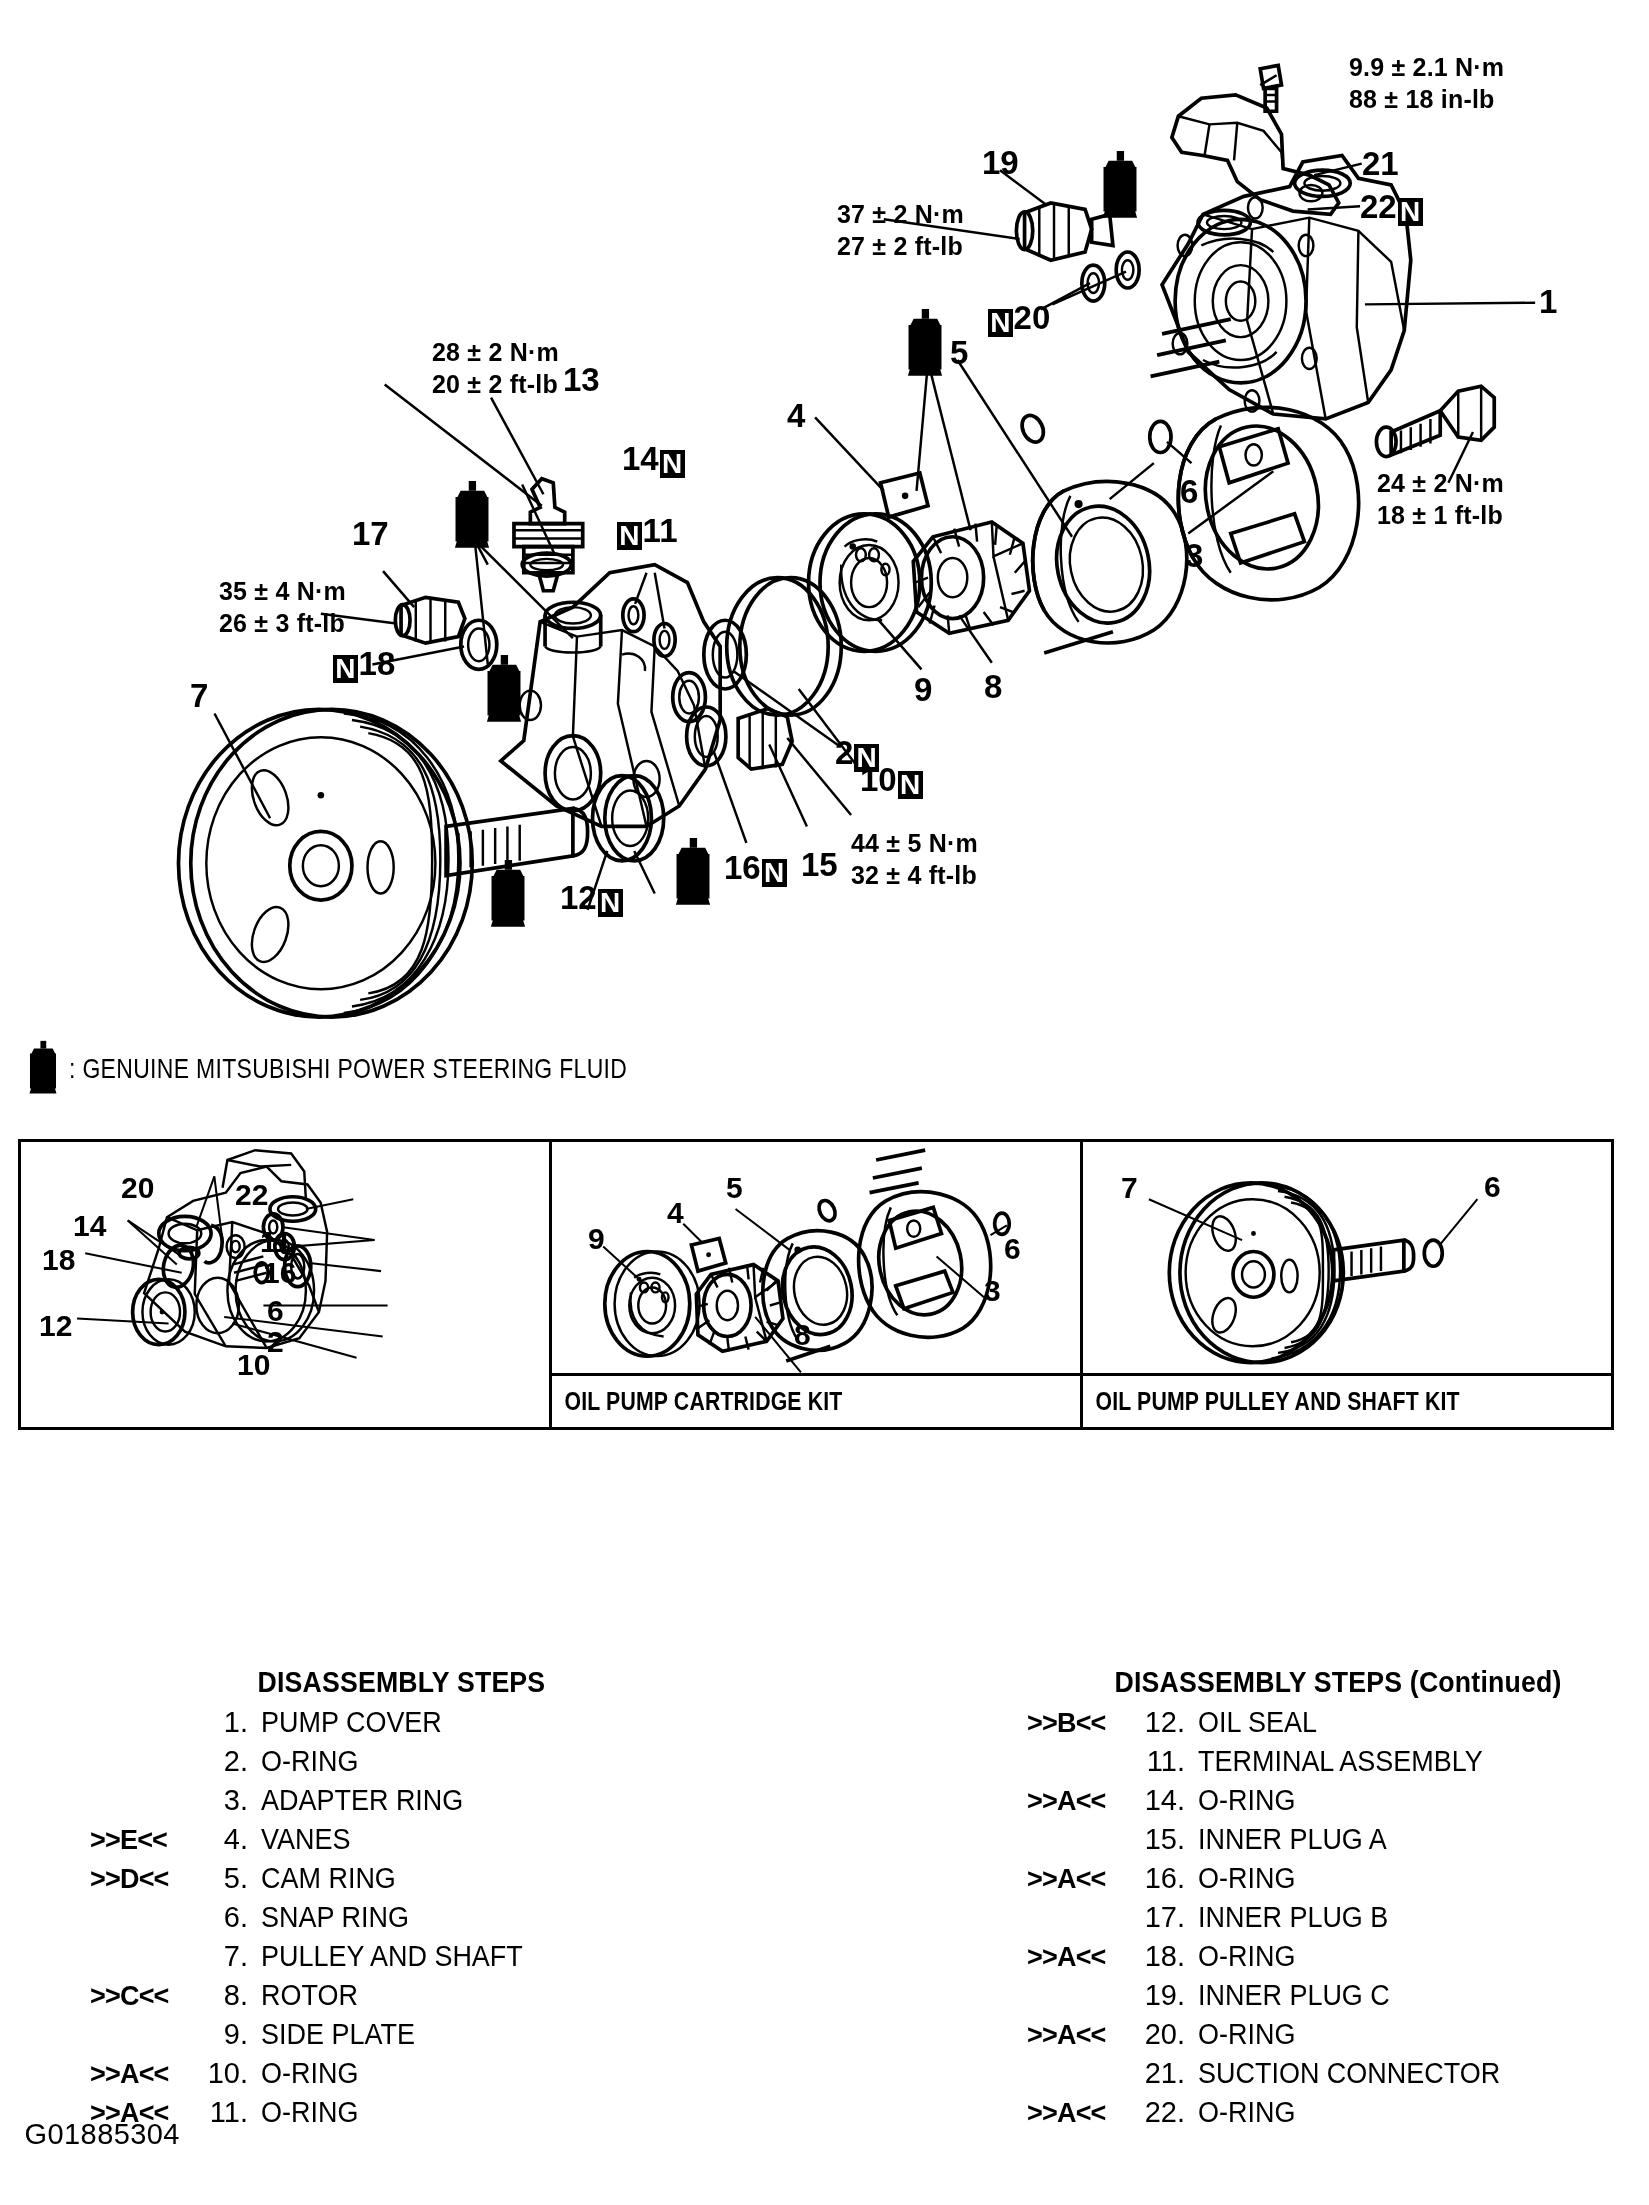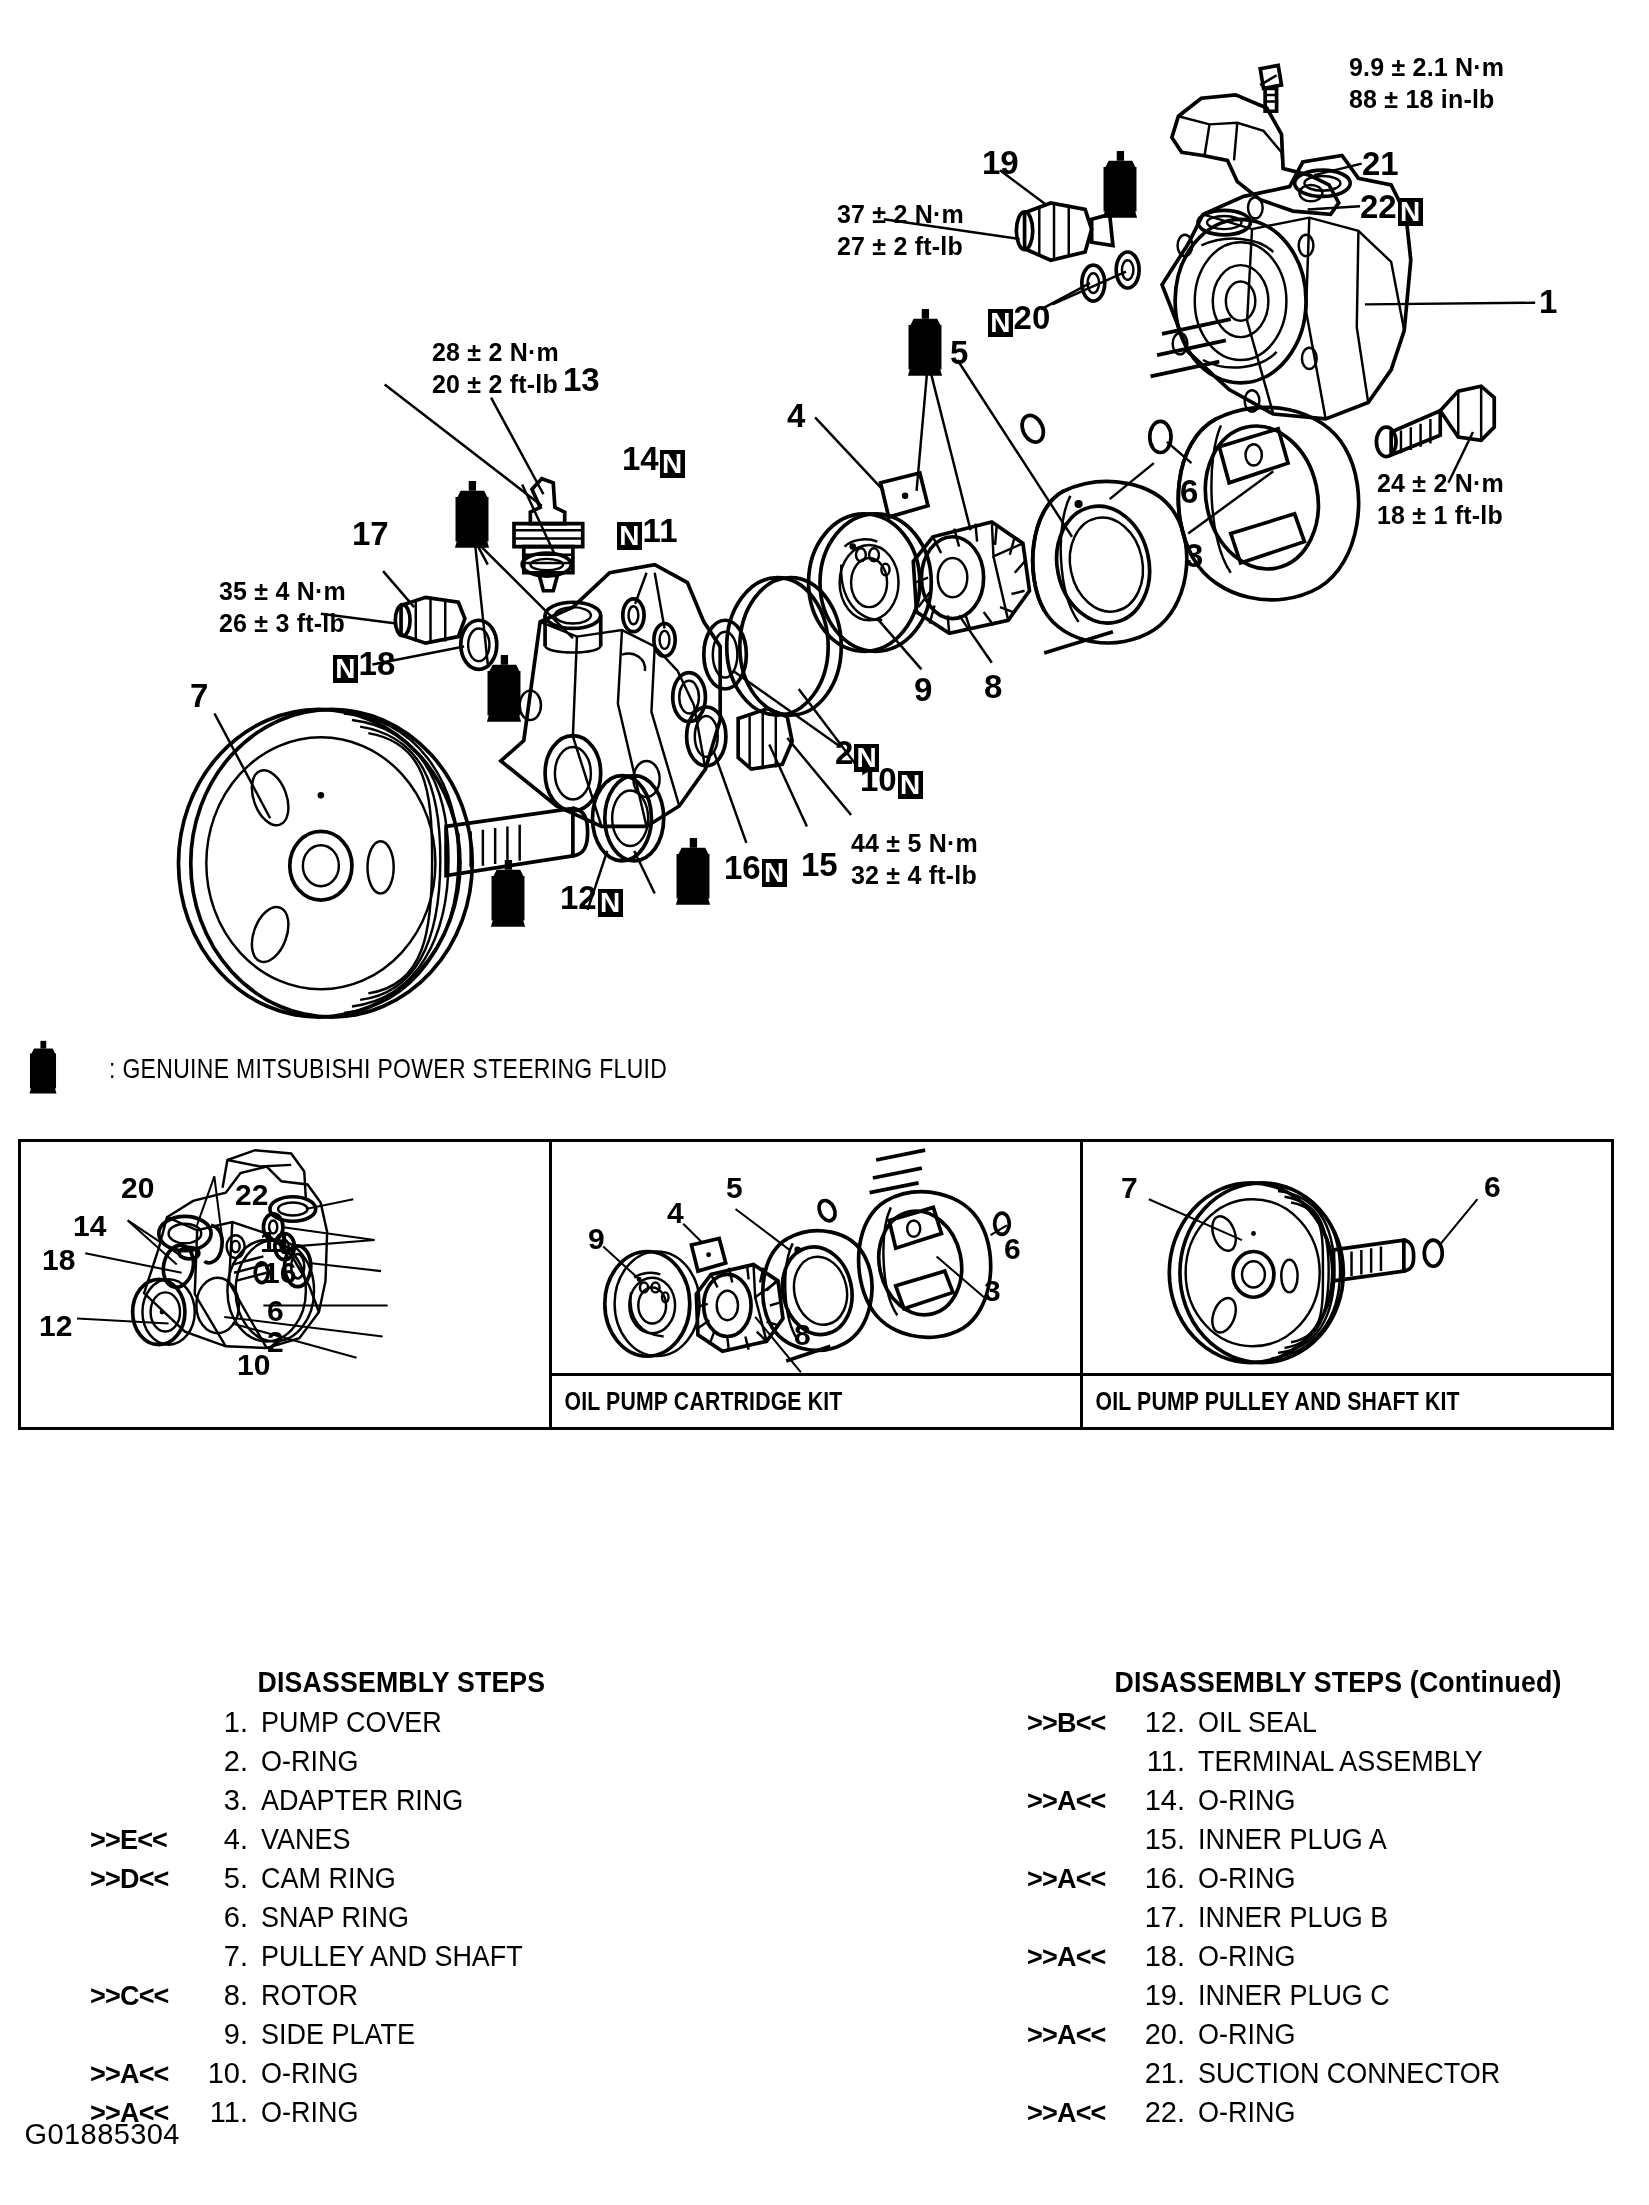--- a/index.html
+++ b/index.html
@@ -20,21 +20,21 @@
   
   .nbox{display:inline-block;background:#000;color:#fff;font-weight:bold;
         font-size:28px;line-height:28px;width:25px;height:28px;text-align:center;
         vertical-align:-2.5px;margin:0 0.8px;font-family:"Liberation Sans",sans-serif;}
   .callout .nbox{font-size:28px;}
 
   
   .bottle{position:absolute;}
 
   
-  #legend{position:absolute;left:24.6px;top:1038px;display:flex;align-items:center;gap:40px;}
+  #legend{position:absolute;left:24.6px;top:1038px;display:flex;align-items:center;}
   #legend .ltext{font-size:28px;letter-spacing:0.4px;margin-left:8.2px;
                  transform:scaleX(.82);transform-origin:left center;white-space:nowrap;}
 
   
   #kitboxes{position:absolute;left:18px;top:1139px;width:1596px;height:291px;
             border:3.3px solid #000;display:flex;box-sizing:border-box;}
   .kitcol{flex:1 1 0;position:relative;border-right:3.3px solid #000;}
   .kitcol:last-child{border-right:none;}
   .kitcap{position:absolute;left:0;right:0;bottom:0;height:51px;
           border-top:3.3px solid #000;display:flex;align-items:center;}

